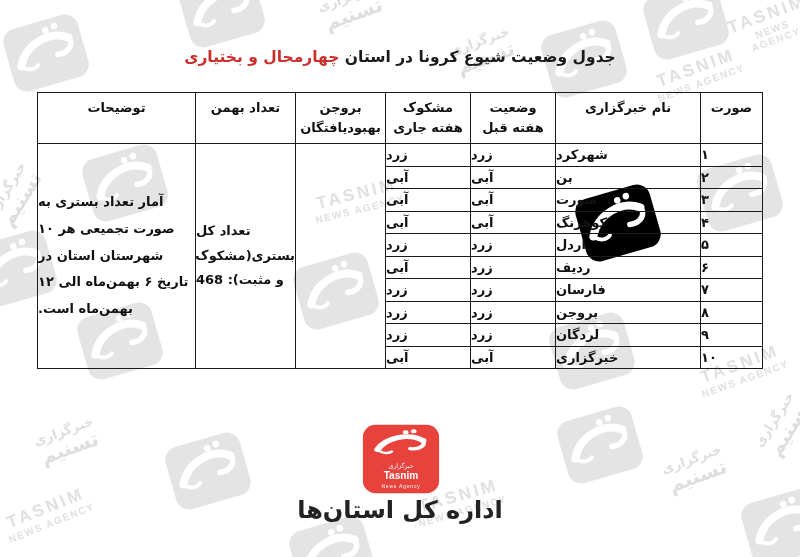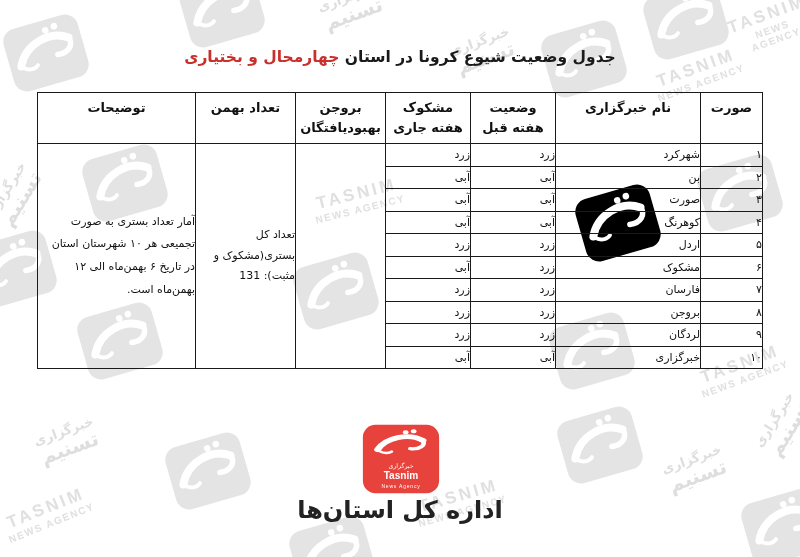--- a/index.html
+++ b/index.html
@@ -27,22 +27,22 @@
   table.covid{
     position:absolute;top:92px;left:37px;width:725px;direction:rtl;
     border-collapse:collapse;table-layout:fixed;color:#111;
   }
   table.covid th, table.covid td{border:1.5px solid #1a1a1a;background:transparent;}
   table.covid thead th{
     height:44px;vertical-align:top;padding-top:5px;font-size:13px;font-weight:bold;
     line-height:20px;text-align:center;
   }
   table.covid tbody td{
-    height:21.5px;padding:0;text-align:right;vertical-align:middle;
-    font-size:11px;font-weight:normal;
+    height:21.5px;padding:0;text-align:left;vertical-align:middle;
+    font-size:13px;font-weight:bold;
   }
   td.county{font-size:13.5px;}
   td.merged{vertical-align:middle;}
   td.hosp{font-size:13px;line-height:1.9;padding:0 12px;}
   td.notes{font-size:13.5px;line-height:2.05;padding:0 10px;}
   
   .brand-logo{position:absolute;top:424px;left:360px;width:82px;height:70px;}
   .brand-logo svg{width:100%;height:100%;display:block;}
   .footer-org{
     position:absolute;top:496px;left:0;width:800px;text-align:center;direction:rtl;
@@ -233,21 +233,21 @@
         <th>توضیحات</th>
       </tr>
     </thead>
     <tbody>
       <tr>
         <td>۱</td>
         <td class="county">شهرکرد</td>
         <td>زرد</td>
         <td>زرد</td>
         <td class="merged" rowspan="10"></td>
-        <td class="merged hosp" rowspan="10">تعداد کل بستری(مشکوک و مثبت): 131</td>
+        <td class="merged hosp" rowspan="10">تعداد کل بستری(مشکوک و مثبت): 468</td>
         <td class="merged notes" rowspan="10">آمار تعداد بستری به صورت تجمیعی هر ۱۰ شهرستان استان در تاریخ ۶ بهمن‌ماه الی ۱۲ بهمن‌ماه است.</td>
       </tr>
       <tr>
         <td>۲</td>
         <td class="county">بن</td>
         <td>آبی</td>
         <td>آبی</td>
       </tr>
       <tr>
         <td>۳</td>
@@ -262,21 +262,21 @@
         <td>آبی</td>
       </tr>
       <tr>
         <td>۵</td>
         <td class="county">اردل</td>
         <td>زرد</td>
         <td>زرد</td>
       </tr>
       <tr>
         <td>۶</td>
-        <td class="county">مشکوک</td>
+        <td class="county">ردیف</td>
         <td>زرد</td>
         <td>آبی</td>
       </tr>
       <tr>
         <td>۷</td>
         <td class="county">فارسان</td>
         <td>زرد</td>
         <td>زرد</td>
       </tr>
       <tr>

